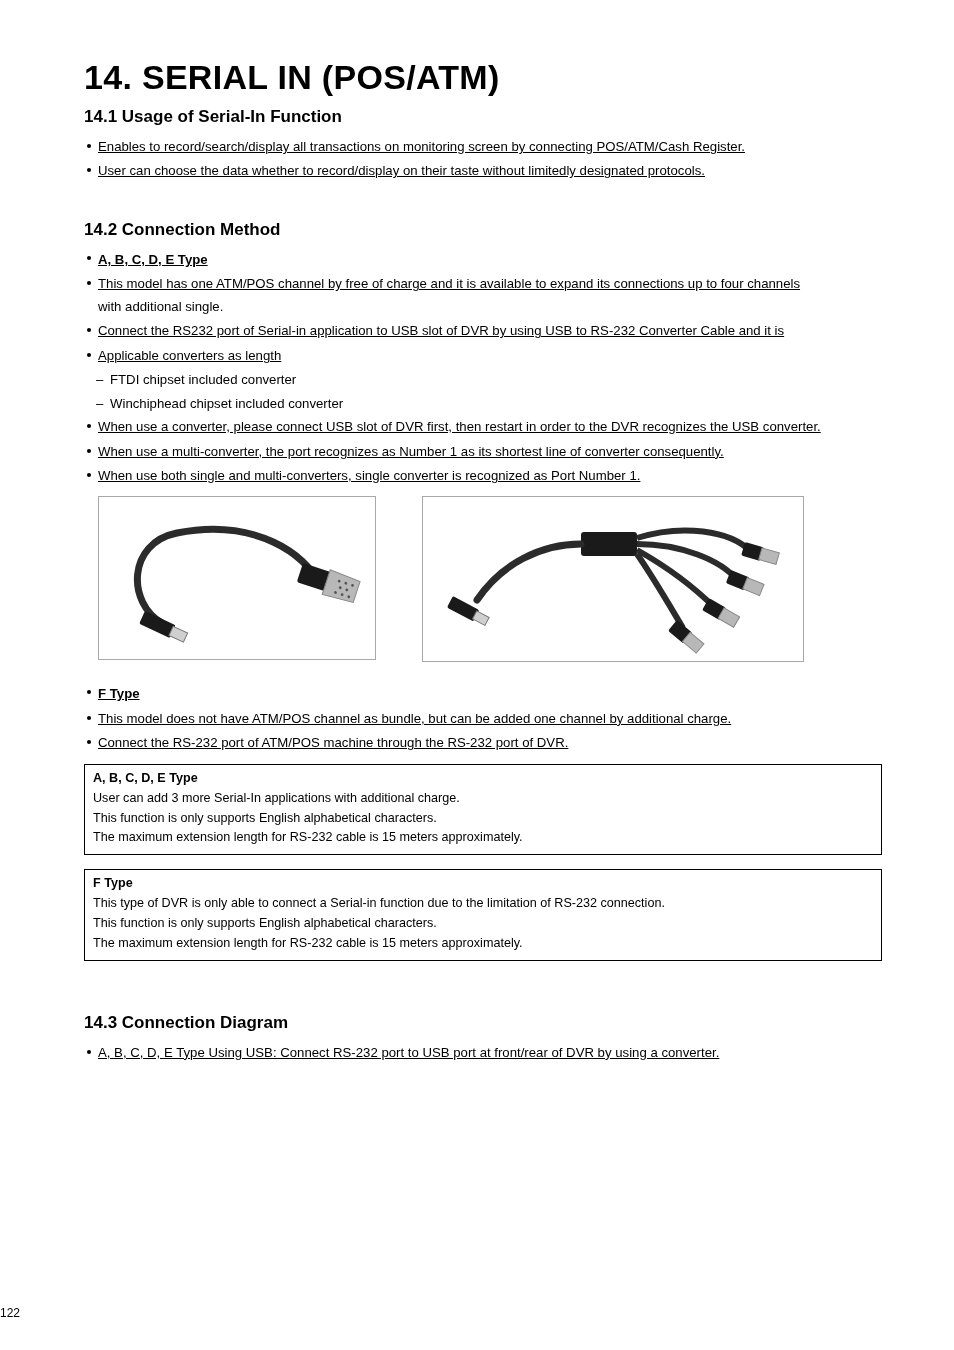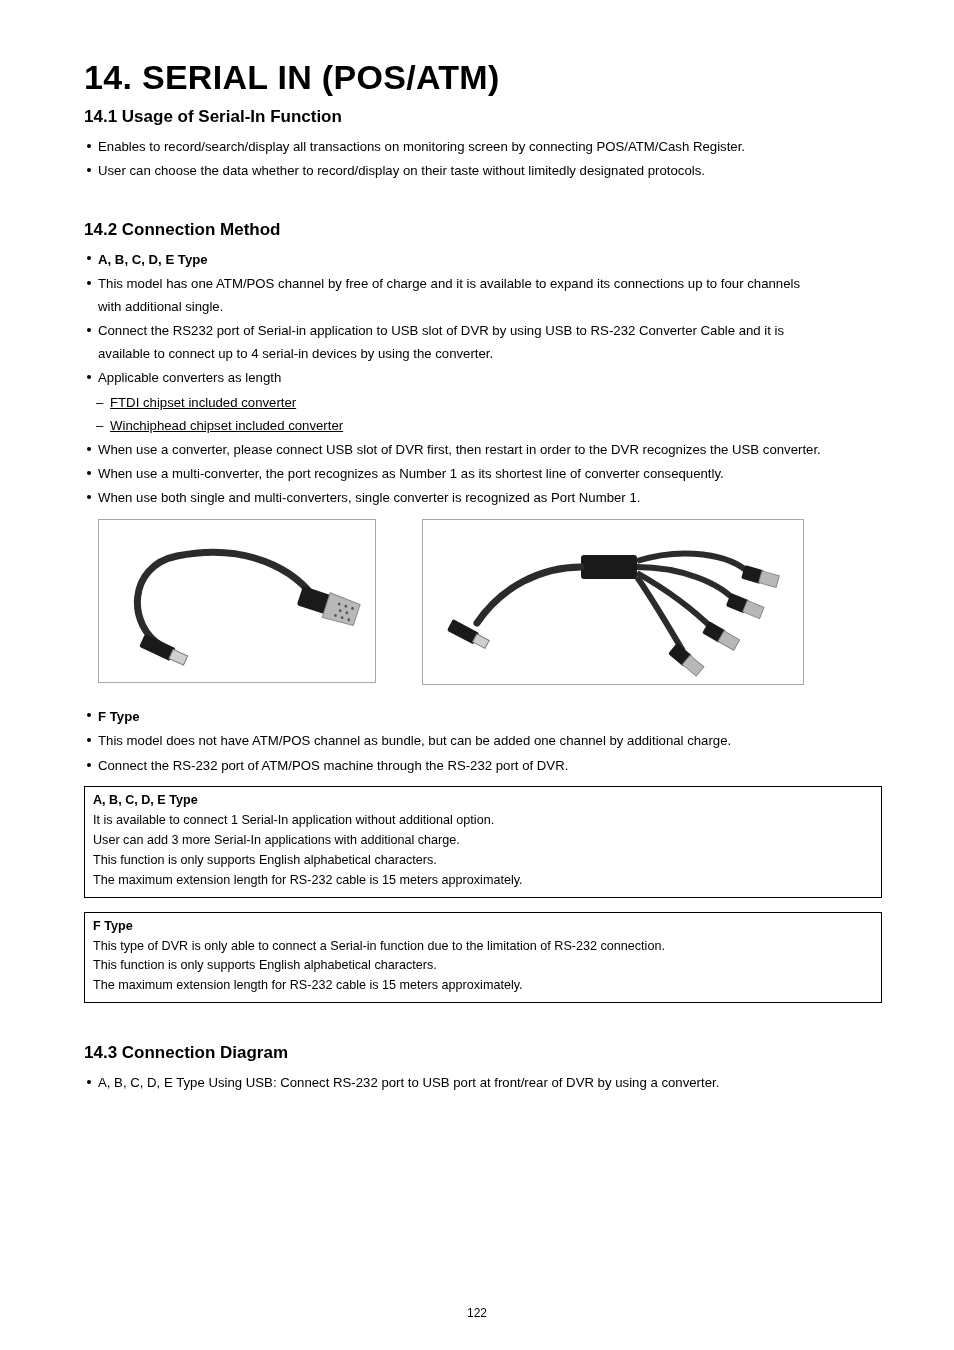--- a/index.html
+++ b/index.html
@@ -19,50 +19,50 @@
     font-weight: bold;
     margin: 0 0 10px 0;
     letter-spacing: 0.3px;
   }
   .h2 {
     font-size: 17px;
     font-weight: bold;
     margin: 0 0 10px 0;
   }
   .h2-gap-top { margin-top: 38px; }
-  .h2-gap-top2 { margin-top: 40px; }
+  .h2-gap-top2 { margin-top: 52px; }
   .body-text {
     font-size: 13.2px;
     line-height: 1.55;
   }
   .bullet {
     position: relative;
     padding-left: 14px;
     margin: 2px 0 4px 0;
+    text-decoration: underline;
   }
   .bullet::before {
     content: "";
     position: absolute;
     left: 3px;
     width: 4px; height: 4px;
     background: #000;
     border-radius: 50%;
   }
   .bullet.body::before { top: 7px; }
   .bullet.bold::before { top: 6px; }
   .bullet.bold { font-weight: bold; }
   .cont {
     padding-left: 14px;
     margin: -2px 0 4px 0;
   }
   .dash {
     position: relative;
     padding-left: 26px;
     margin: 2px 0 3px 0;
-    text-decoration: underline;
   }
   .dash::before {
     content: "–";
     position: absolute;
     left: 12px;
     top: 0;
   }
   .figrow {
     display: flex;
     gap: 46px;
@@ -87,42 +87,40 @@
     font-size: 12.6px;
     line-height: 1.58;
   }
   .infobox.second { margin-top: 14px; }
   .infobox .title { font-weight: bold; }
 
   .pgnum {
     position: absolute;
     bottom: 30px;
     left: 0; right: 0;
-    text-align: center;
     font-size: 12px;
   }
 </style>
 </head>
 <body>
 
 <div class="h1">14.  SERIAL IN (POS/ATM)</div>
 
 <div class="h2">14.1  Usage of Serial-In Function</div>
 <div class="body-text">
   <div class="bullet body">Enables to record/search/display all transactions on monitoring screen by connecting POS/ATM/Cash Register.</div>
   <div class="bullet body">User can choose the data whether to record/display on their taste without limitedly designated protocols.</div>
 </div>
 
 <div class="h2 h2-gap-top">14.2    Connection Method</div>
 <div class="body-text">
   <div class="bullet bold">A, B, C, D, E Type</div>
   <div class="bullet body">This model has one ATM/POS channel by free of charge and it is available to expand its connections up to four channels</div>
   <div class="cont">with additional single.</div>
   <div class="bullet body">Connect the RS232 port of Serial-in application to USB slot of DVR by using USB to RS-232 Converter Cable and it is</div>
-  <div class="cont">available to connect up to 4 serial-in devices by using the converter.</div>
   <div class="bullet body">Applicable converters as length</div>
   <div class="dash">FTDI chipset included converter</div>
   <div class="dash">Winchiphead chipset included converter</div>
   <div class="bullet body">When use a converter, please connect USB slot of DVR first, then restart in order to the DVR recognizes the USB converter.</div>
   <div class="bullet body">When use a multi-converter, the port recognizes as Number 1 as its shortest line of converter consequently.</div>
   <div class="bullet body">When use both single and multi-converters, single converter is recognized as Port Number 1.</div>
 </div>
 
 <div class="figrow">
   <div class="figbox a">
@@ -193,21 +191,20 @@
 </div>
 
 <div class="body-text">
   <div class="bullet bold">F Type</div>
   <div class="bullet body">This model does not have ATM/POS channel as bundle, but can be added one channel by additional charge.</div>
   <div class="bullet body">Connect the RS-232 port of ATM/POS machine through the RS-232 port of DVR.</div>
 </div>
 
 <div class="infobox">
   <div class="title">A, B, C, D, E Type</div>
-  <div>It is available to connect 1 Serial-In application without additional option.</div>
   <div>User can add 3 more Serial-In applications with additional charge.</div>
   <div>This function is only supports English alphabetical characters.</div>
   <div>The maximum extension length for RS-232 cable is 15 meters approximately.</div>
 </div>
 
 <div class="infobox second">
   <div class="title">F Type</div>
   <div>This type of DVR is only able to connect a Serial-in function due to the limitation of RS-232 connection.</div>
   <div>This function is only supports English alphabetical characters.</div>
   <div>The maximum extension length for RS-232 cable is 15 meters approximately.</div>

